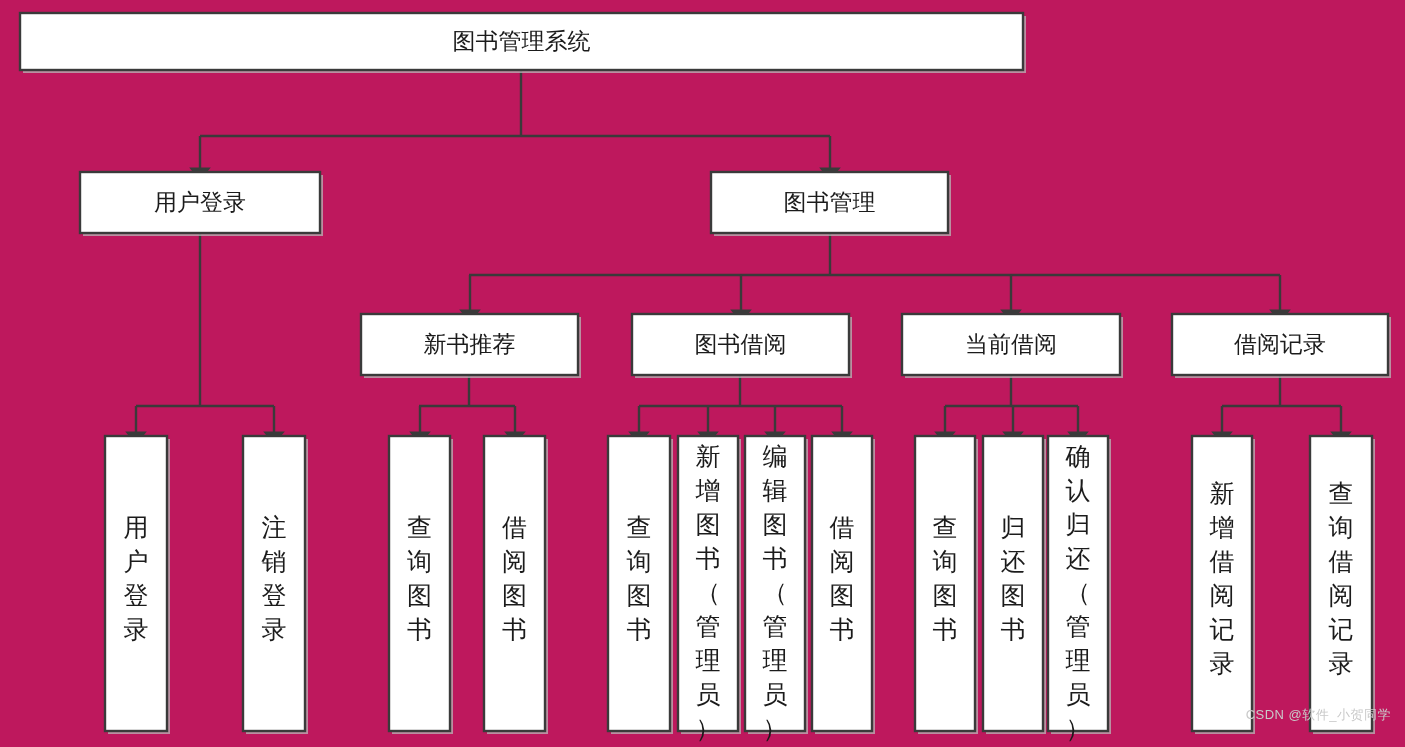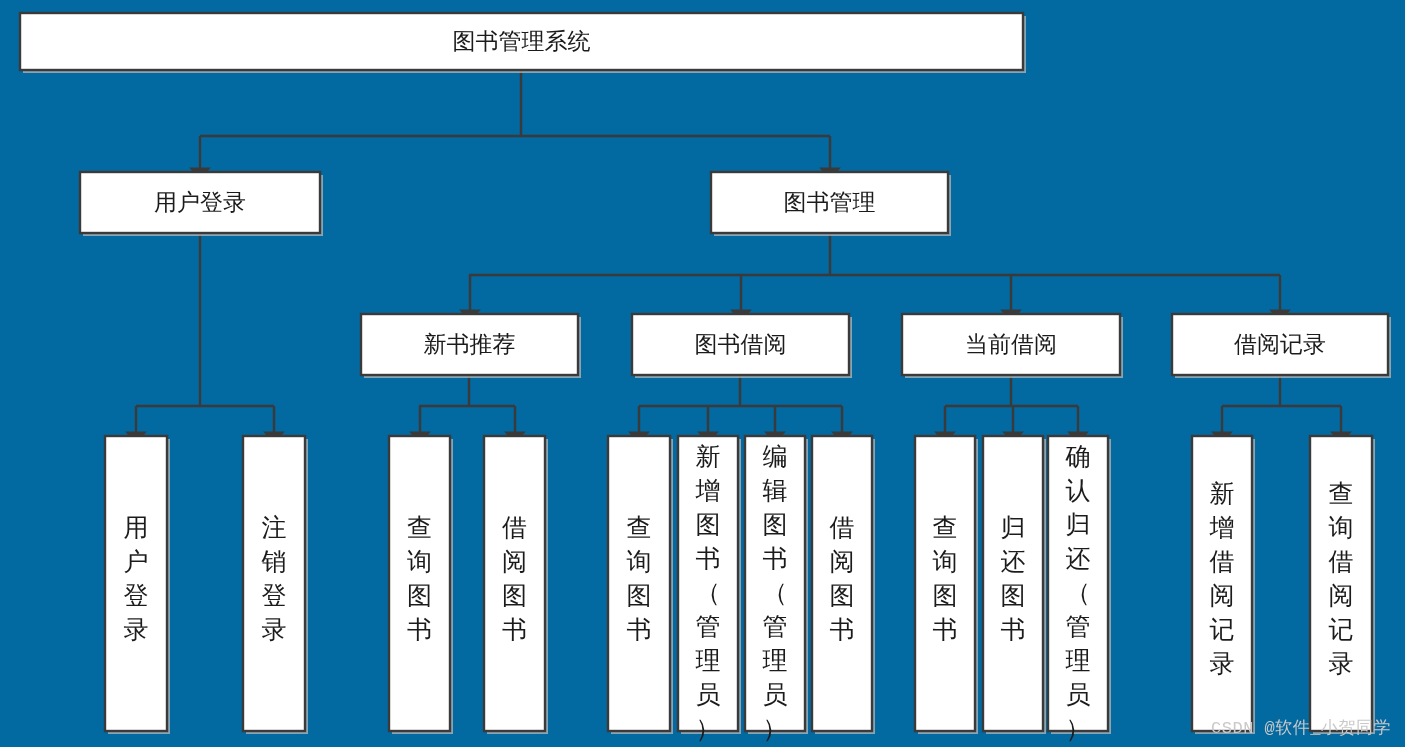--- a/index.html
+++ b/index.html
@@ -7,21 +7,21 @@
     padding: 0;
     background: #ffffff;
   }
   body {
     font-family: "Liberation Sans", "DejaVu Sans", sans-serif;
   }
   #canvas {
     position: relative;
     width: 1405px;
     height: 747px;
-    background: #0369a1;
+    background: #be185d;
     overflow: hidden;
     text-align: center;
   }
   svg#diagram {
     position: absolute;
     left: 0;
     top: 0;
     width: 1405px;
     height: 747px;
   }
@@ -49,23 +49,23 @@
     dominant-baseline: middle;
   }
   .node-label-v {
     font-family: "DejaVu Sans", "Liberation Sans", sans-serif;
     fill: #1b1b1b;
     text-anchor: middle;
   }
   .watermark {
     position: absolute;
     right: 14px;
-    bottom: 8px;
-    font-family: Liberation Mono, monospace;
-    font-size: 17px;
+    bottom: 23px;
+    font-family: Liberation Sans, sans-serif;
+    font-size: 13px;
     color: #c9c9c9;
     letter-spacing: 0.5px;
     white-space: nowrap;
     user-select: none;
   }
 </style>
 </head>
 <body>
 
 <div id="canvas">

